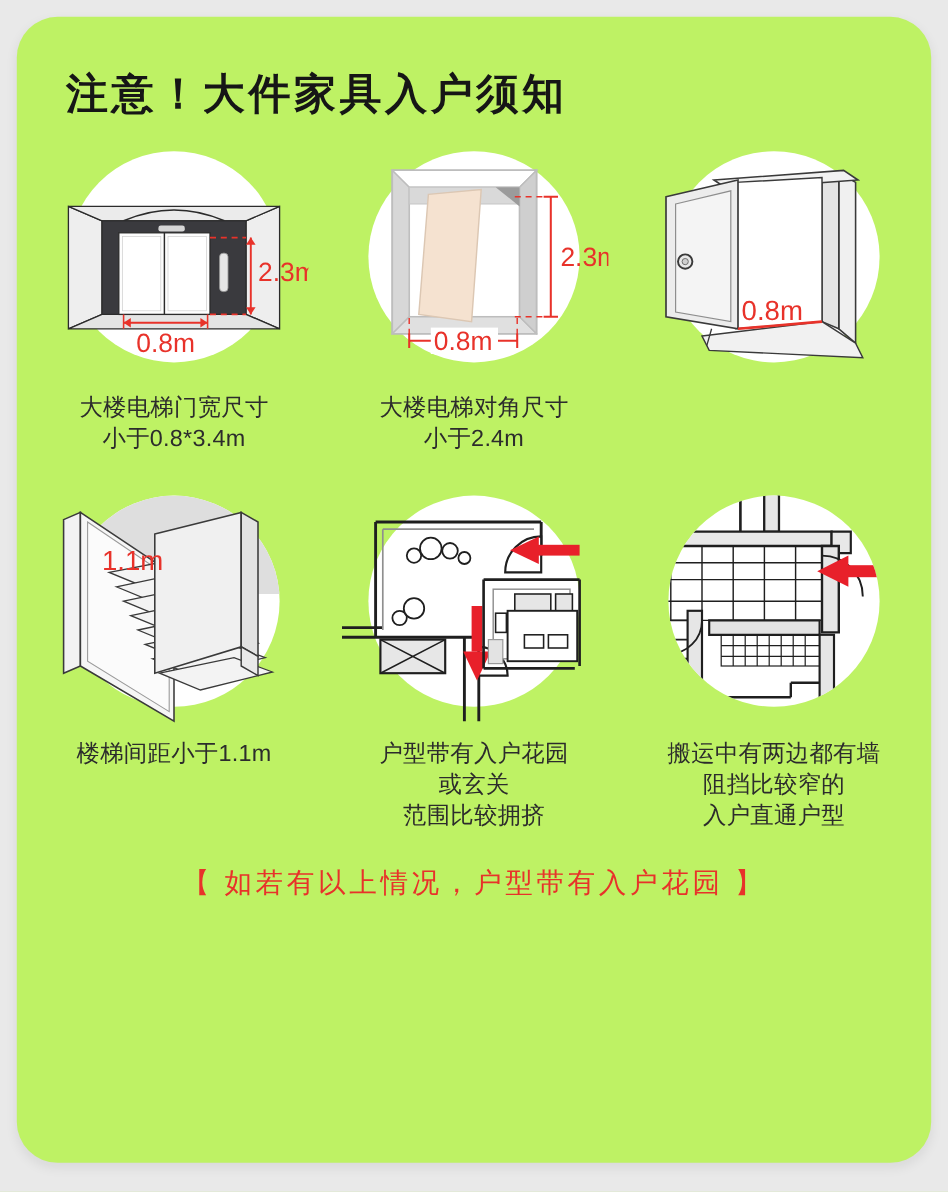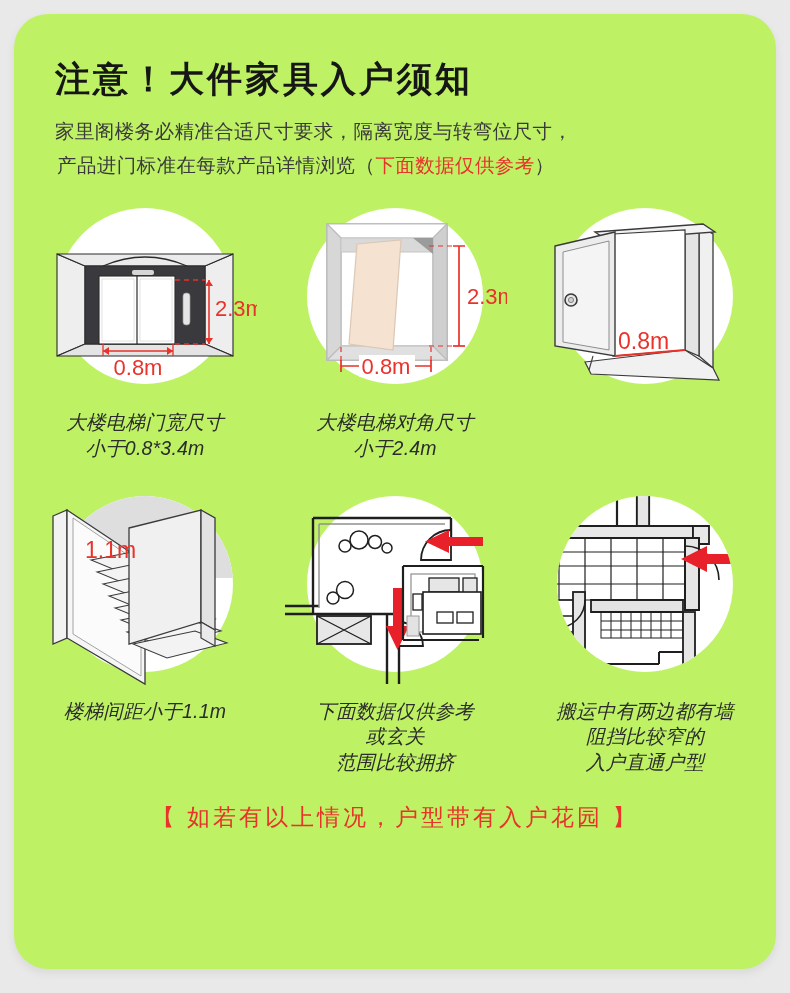--- a/index.html
+++ b/index.html
@@ -70,21 +70,20 @@
     position: relative;
   }
   .art svg { display:block; width:100%; height:100%; }
   .caption {
     margin-top: 6px;
     font-size: 19.5px;
     color: #2c2c2c;
     text-align: center;
     line-height: 1.32;
     letter-spacing: 0.2px;
-    font-style: italic;
   }
   .row2 .art { height: 205px; }
   .row2 { margin-top: 26px; }
   
   .footer {
     margin-top: 26px;
     text-align: center;
     font-size: 23px;
     color: #e8322a;
     letter-spacing: 3px;
@@ -93,24 +92,20 @@
 </style>
 </head>
 <body>
 
 <div class="page-bg"></div>
 
 <div class="card">
 
   <div class="header">
     <div class="title">注意！大件家具入户须知</div>
-    <div class="subtitle">
-      <div class="sub-line">家里阁楼务必精准合适尺寸要求，隔离宽度与转弯位尺寸，</div>
-      <div class="sub-line indent"><span>产品进门标准在每款产品详情浏览（</span><span class="red">下面数据仅供参考</span><span>）</span></div>
-    </div>
   </div>
 
   <div class="grid row1">
 
     <div class="tile">
       <div class="art">
         <svg viewBox="0 0 224 200">
           <circle cx="112" cy="92" r="88" fill="#ffffff"></circle>
 
           <path d="M24 50 L52 62 L52 140 L24 152 Z" fill="#eeeeee" stroke="#2b2b2b" stroke-width="1.1"></path>
@@ -317,21 +312,21 @@
           <rect x="146" y="90" width="30" height="14" fill="#e6e6e6" stroke="#1f1f1f" stroke-width="1.3"></rect>
           <rect x="180" y="90" width="14" height="16" fill="#e6e6e6" stroke="#1f1f1f" stroke-width="1.3"></rect>
           <rect x="140" y="104" width="58" height="42" fill="#ffffff" stroke="#1f1f1f" stroke-width="1.6"></rect>
           <rect x="130" y="106" width="9" height="16" fill="#ffffff" stroke="#1f1f1f" stroke-width="1.3"></rect>
           <rect x="124" y="128" width="12" height="20" fill="#e3e3e3" stroke="#9a9a9a" stroke-width="1"></rect>
           <rect x="154" y="124" width="16" height="11" fill="#ffffff" stroke="#1f1f1f" stroke-width="1.3"></rect>
           <rect x="174" y="124" width="16" height="11" fill="#ffffff" stroke="#1f1f1f" stroke-width="1.3"></rect>
         </svg>
       </div>
       <div class="caption">
-        <div>下面数据仅供参考</div>
+        <div>户型带有入户花园</div>
         <div>或玄关</div>
         <div>范围比较拥挤</div>
       </div>
     </div>
 
     <div class="tile">
       <div class="art">
         <svg viewBox="0 0 224 205">
           <defs>
             <clipPath id="fpClip">

